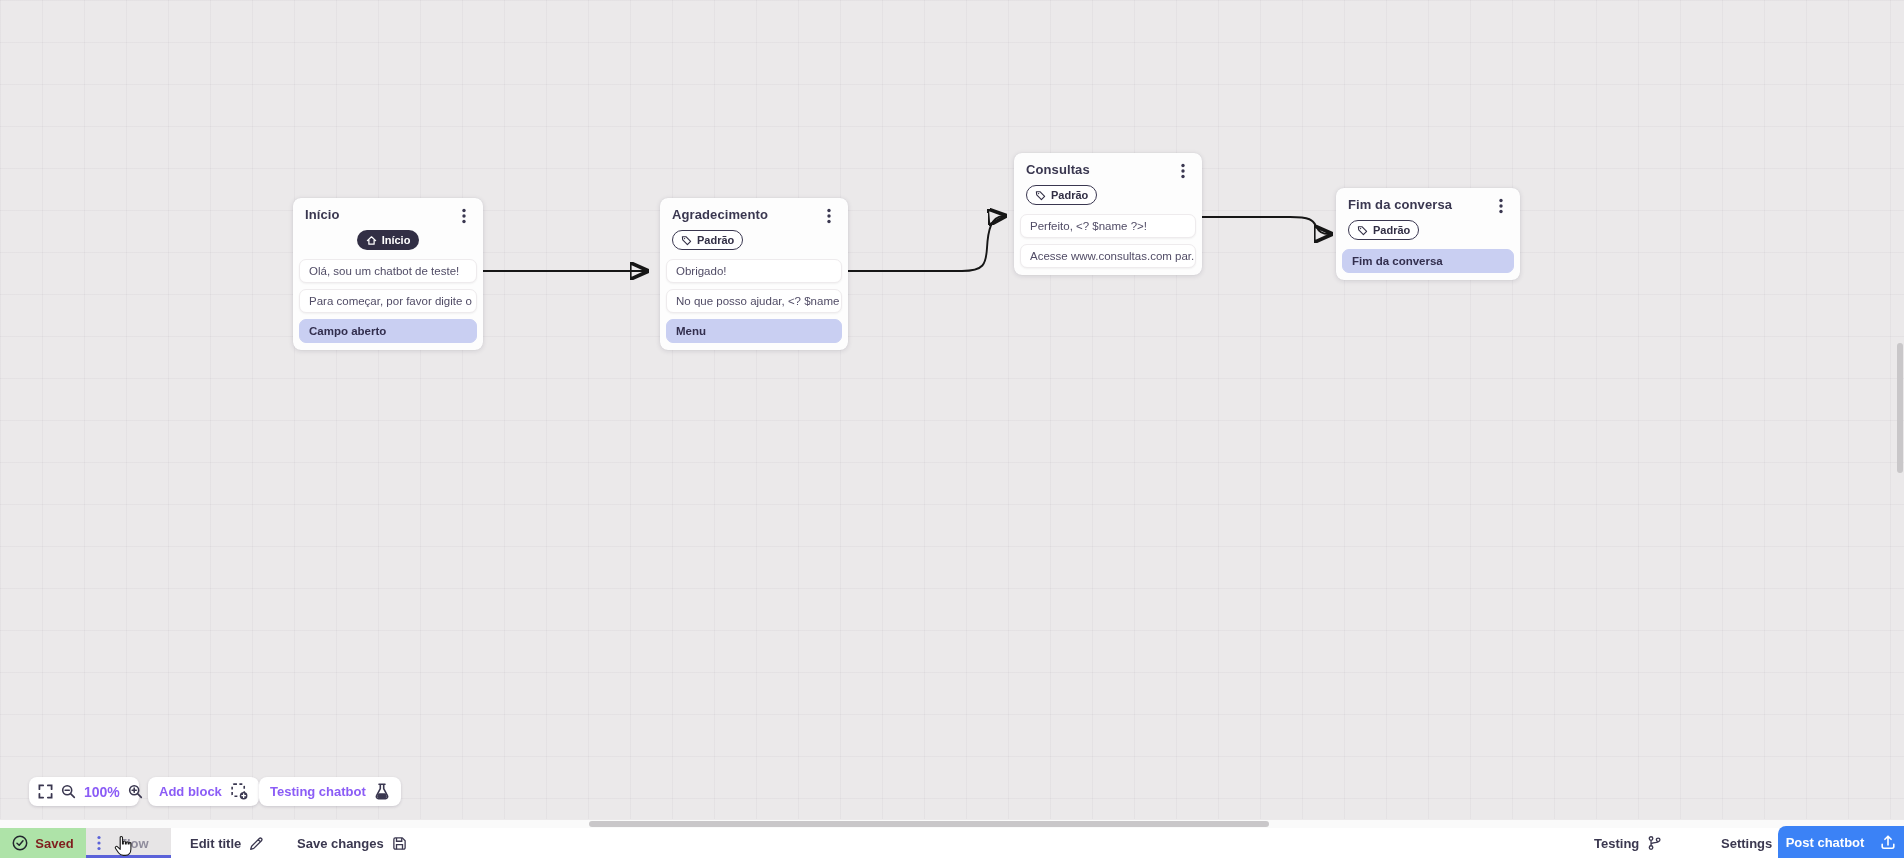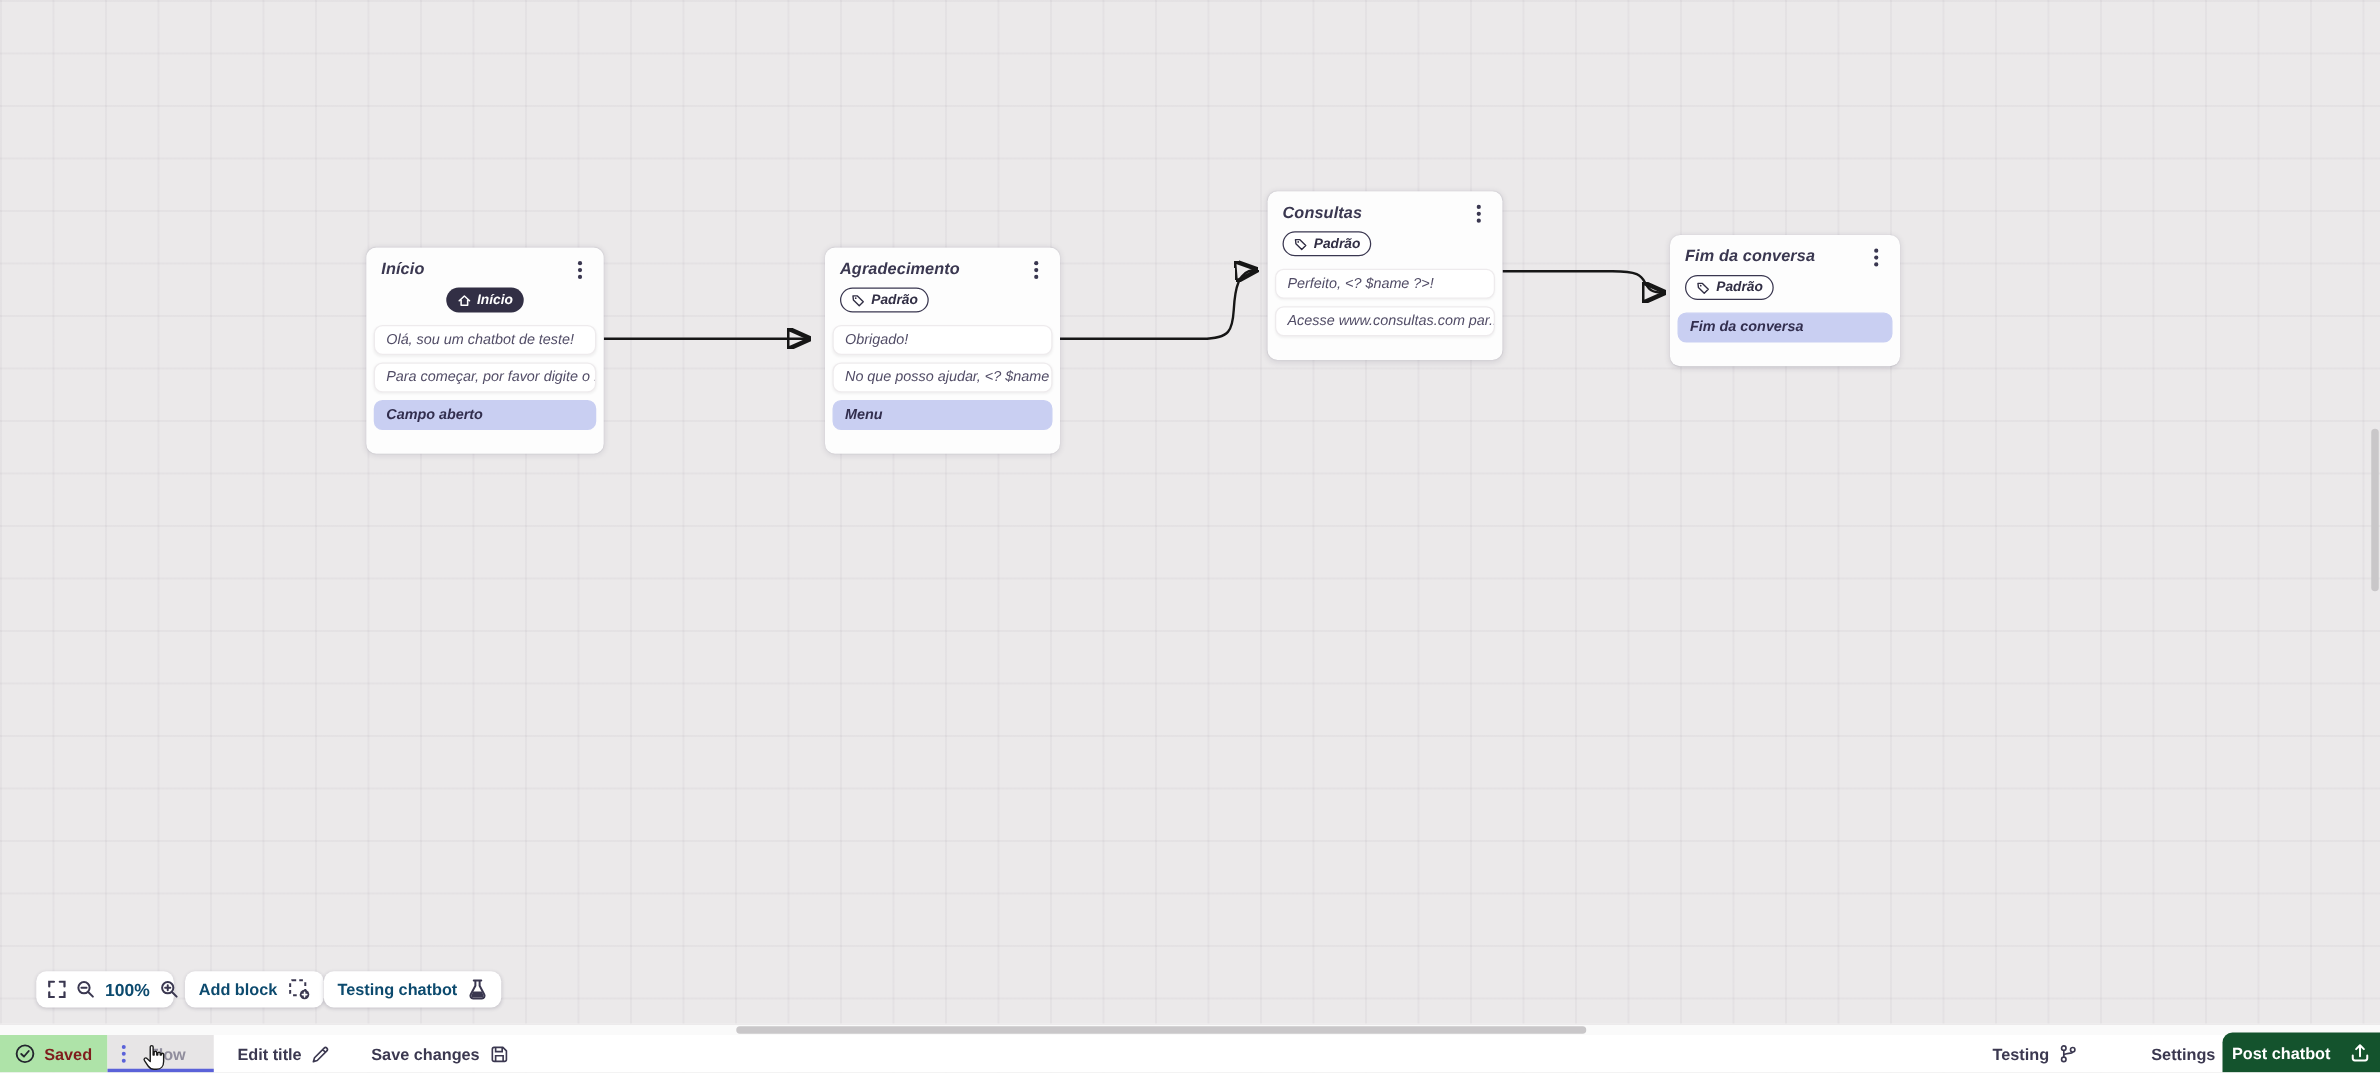--- a/index.html
+++ b/index.html
@@ -16,22 +16,21 @@
   }
 
   
   #edges { position:absolute; left:0; top:0; width:1904px; height:858px; pointer-events:none; }
   #edges path { stroke:#161616; stroke-width:1.9; fill:none; }
 
   
   .node {
     position:absolute; background:#fdfdfd; border-radius:8px;
     box-shadow:0 1px 5px rgba(50,45,70,.14), 0 0 1px rgba(50,45,70,.12);
-    padding:9px 6px 19px 6px;
-    font-style:italic;
+    padding:9px 6px 7px 6px;
   }
   .n1 { left:293px; top:198px; width:190px;text-align:center; }
   .n2 { left:660px; top:198px; width:188px; }
   .n3 { left:1014px; top:153px; width:188px; }
   .n4 { left:1336px; top:188px; width:184px; }
 
   .node-head { padding:0 6px; }
   .node-title-row { display:flex; justify-content:space-between; align-items:flex-start; height:17px; }
   .node-title { font-size:13px; font-weight:700; color:#3a3750; letter-spacing:.1px; }
   .kebab { width:14px; height:16px; display:flex; justify-content:center; cursor:pointer; margin-top:1px; }
@@ -54,21 +53,21 @@
   }
   .msg.hl {
     background:#c9cff2; border-color:#c9cff2; box-shadow:none;
     color:#322e4e; font-weight:700;
   }
 
   
   .float-btn {
     position:absolute; top:777px; height:29px; background:#ffffff; border-radius:8px;
     box-shadow:0 1px 3px rgba(50,45,70,.18); display:flex; align-items:center;
-    font-size:13px; font-weight:700; color:#0c4a6e; cursor:pointer;
+    font-size:13px; font-weight:700; color:#8b5cf6; cursor:pointer;
   }
   #zoom-card { left:29px; width:110px; padding:0 9px; gap:8px; cursor:default; }
   #zoom-card .pct { font-size:14px; }
   #add-block { left:148px; padding:0 11px; gap:9px; }
   #testing-chatbot { left:259px; padding:0 11px; gap:8px; }
   .tool-ic { display:flex; align-items:center; cursor:pointer; }
 
   
   #hscroll-track { position:absolute; left:0; top:819px; width:1904px; height:9px; background:#fafafa; border-top:1px solid #eceaeb; }
   #hscroll-thumb { position:absolute; left:589px; top:1px; width:680px; height:6px; border-radius:3px; background:#c9c7c9; cursor:pointer; }
@@ -82,21 +81,21 @@
   #flow-tab { left:86px; width:85px; background:#e7e5e6; }
   #flow-tab .tab-label { color:#908d9d; margin-left:33px; }
   #flow-tab::after { content:""; position:absolute; left:0; bottom:0; width:100%; height:3px; background:#5b62d9; }
   #drag-dots { position:absolute; left:11px; top:7px; }
   #edit-title { left:190px; }
   #save-changes { left:297px; }
   #versions { left:1594px; }
   #settings { left:1697px;margin-left:24px; }
   #post-chatbot {
     position:absolute; left:1778px; top:-2px; width:126px; height:32px;
-    background:#14532d; border-radius:8px 0 0 0; color:#ffffff;
+    background:#3b82f6; border-radius:8px 0 0 0; color:#ffffff;
     display:flex; align-items:center; justify-content:center; gap:16px;
     font-size:13px; font-weight:700; cursor:pointer;
   }
 
   
   #cursor { position:absolute; left:112px; top:835px; pointer-events:none; }
 
   svg { display:block; }
 </style>
 </head>

